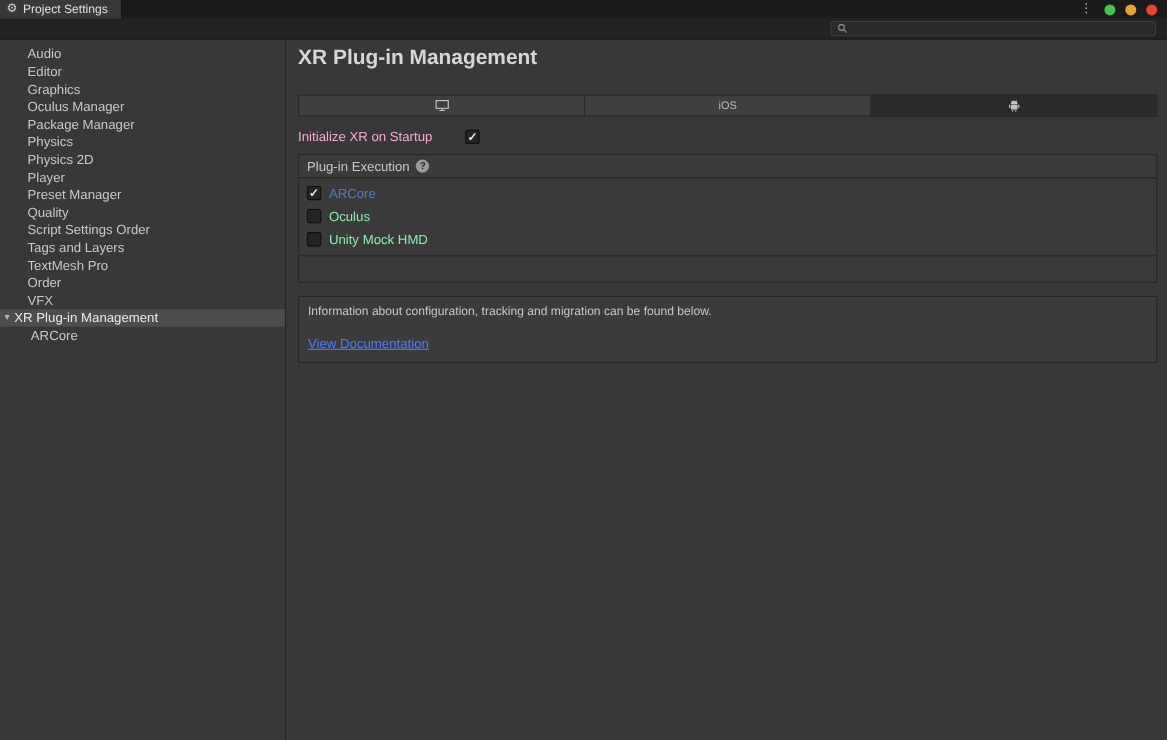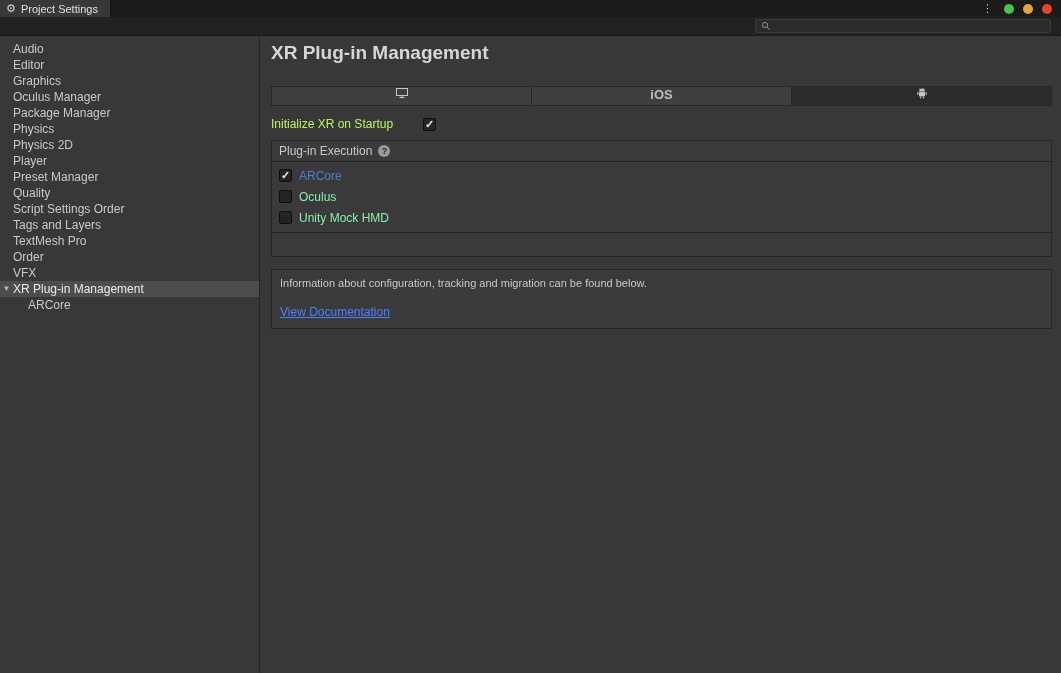--- a/index.html
+++ b/index.html
@@ -39,45 +39,45 @@
     color:#dddddd; font-size:10px; height:12px; padding:0;
     font-family:"Liberation Sans", sans-serif;
   }
 
   
   .content { display:flex; height:637px; }
 
   
   .sidebar { width:260px; flex:none; border-right:1px solid #242424; padding-top:5px; overflow:hidden; }
   .side-item {
-    height:16px; line-height:16px; padding-left:13px;
+    height:16px; line-height:16px; padding-left:25px;
     font-size:12px; color:#c8c8c8; white-space:nowrap; cursor:default;
   }
   .side-item.selected {
     background:#4d4d4d; color:#eaeaea;
     padding-left:0; display:flex; align-items:center;
   }
   .fold { width:13px; text-align:center; font-size:8px; color:#b5b5b5; flex:none; }
   .side-item.child { padding-left:28px; }
 
   
   .main { flex:1; padding:0 9px 0 11px; position:relative; overflow:hidden; }
   .page-title { margin:6px 0 0; font-size:19px; line-height:22px; font-weight:bold; color:#d6d6d6; }
 
   .tabbar { display:flex; height:20px; margin-top:22px; }
   .tab {
-    flex:1; display:flex; justify-content:center; gap:4px;
+    flex:1; display:flex; align-items:center; justify-content:center; gap:4px;
     background:#3f3f3f; border:1px solid #282828; border-left:none;
-    font-size:13px; color:#bdbdbd; cursor:pointer;font-weight:bold;
+    font-size:10px; color:#bdbdbd; cursor:pointer;
   }
   .tab:first-child { border-left:1px solid #282828; }
   .tab.selected { background:#2b2b2b; }
 
   .init-row { display:flex; align-items:center; margin-top:11px; }
-  .init-label { width:152px; font-size:12px; color:#bef264; }
+  .init-label { width:152px; font-size:12px; color:#f9a8d4; }
 
   .checkbox {
     width:13px; height:13px; flex:none;
     background:#242424; border:1px solid #0e0e0e; border-radius:2px;
     position:relative; cursor:pointer;
   }
   .checkbox.checked::after {
     content:"\2713";
     position:absolute; left:1px; top:-1px;
     font-size:11px; font-weight:bold; color:#e9e9e9;

